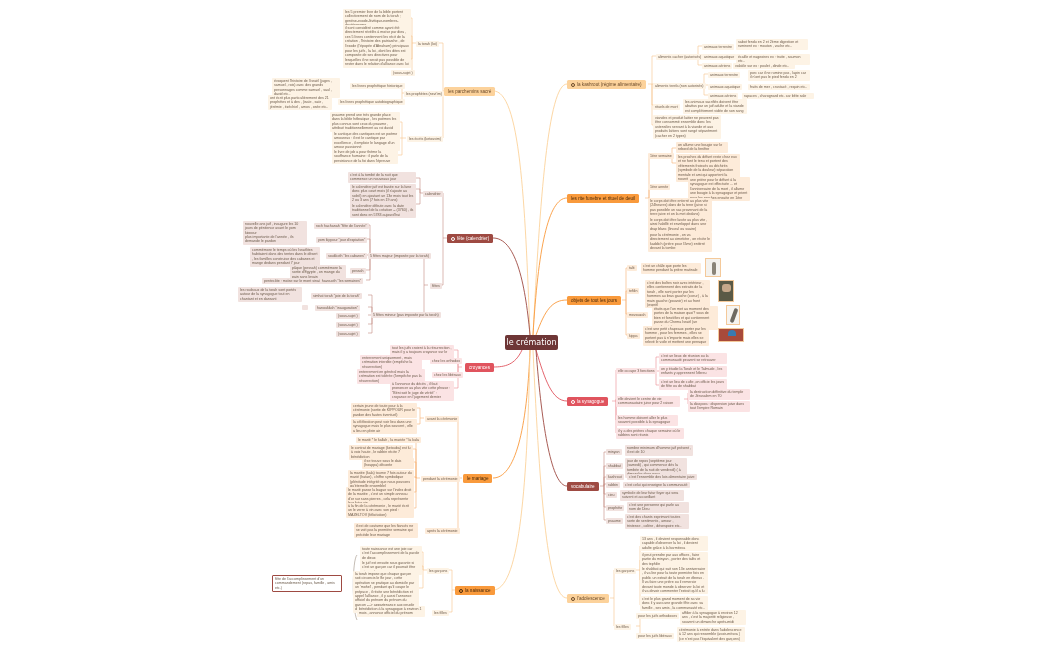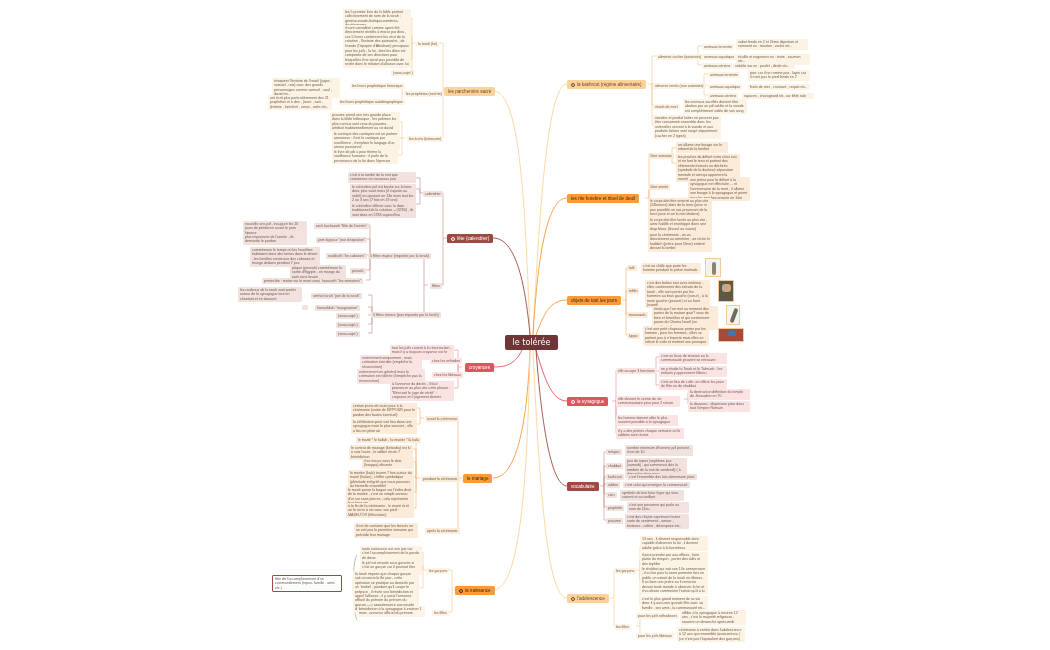--- a/index.html
+++ b/index.html
@@ -79,21 +79,21 @@
     <path d="M462 478 H458 V418 H454 M458 478 V478 H454 M458 478 V530 H454" stroke="#f6b070"></path>
     <path d="M424 418 H420 V408 H416 M420 418 V424 H416" stroke="#f6b070"></path>
     <path d="M420 478 H416 V439 H412 M416 478 V449 H412 M416 478 V462 H412 M416 478 V477 H412 M416 478 V492 H412 M416 478 V508 H412" stroke="#f6b070"></path>
 
     <path d="M456 590 H452 V570 H448 M452 590 V612 H448" stroke="#f6c48a"></path>
     <path d="M427 570 H423 V552 H419 M423 570 V566 H419 M423 570 V588 H419" stroke="#f6c48a"></path>
   </g>
   <path d="M357 555 C352 560 352 610 357 620" fill="none" stroke="#8a7a6a" stroke-width="0.5"></path>
 </svg>
 
-<div class="root">le tolérée</div>
+<div class="root">le crémation</div>
 
 <div class="topic t-cream" style="left:567px;top:80px;"><span class="ico"></span><span>la kashrout (régime alimentaire)</span></div>
 <div class="n c-cream lbl" style="left:656px;top:54px;">aliments cacher (autorisés)</div>
 <div class="n c-cream lbl" style="left:702px;top:44px;">animaux terrestre</div>
 <div class="n c-cream" style="left:736px;top:39px;width:72px;">sabot fendu en 2 et 2ème digestion et ruminent ex : mouton , vache etc..</div>
 <div class="n c-cream lbl" style="left:702px;top:54px;">animaux aquatique</div>
 <div class="n c-cream" style="left:736px;top:54px;width:74px;">écaille et nageoires ex : truite , saumon etc..</div>
 <div class="n c-cream lbl" style="left:702px;top:63px;">animaux aériens</div>
 <div class="n c-cream" style="left:733px;top:63px;width:62px;">volatile sur ex : poulet , dinde etc..</div>
 

